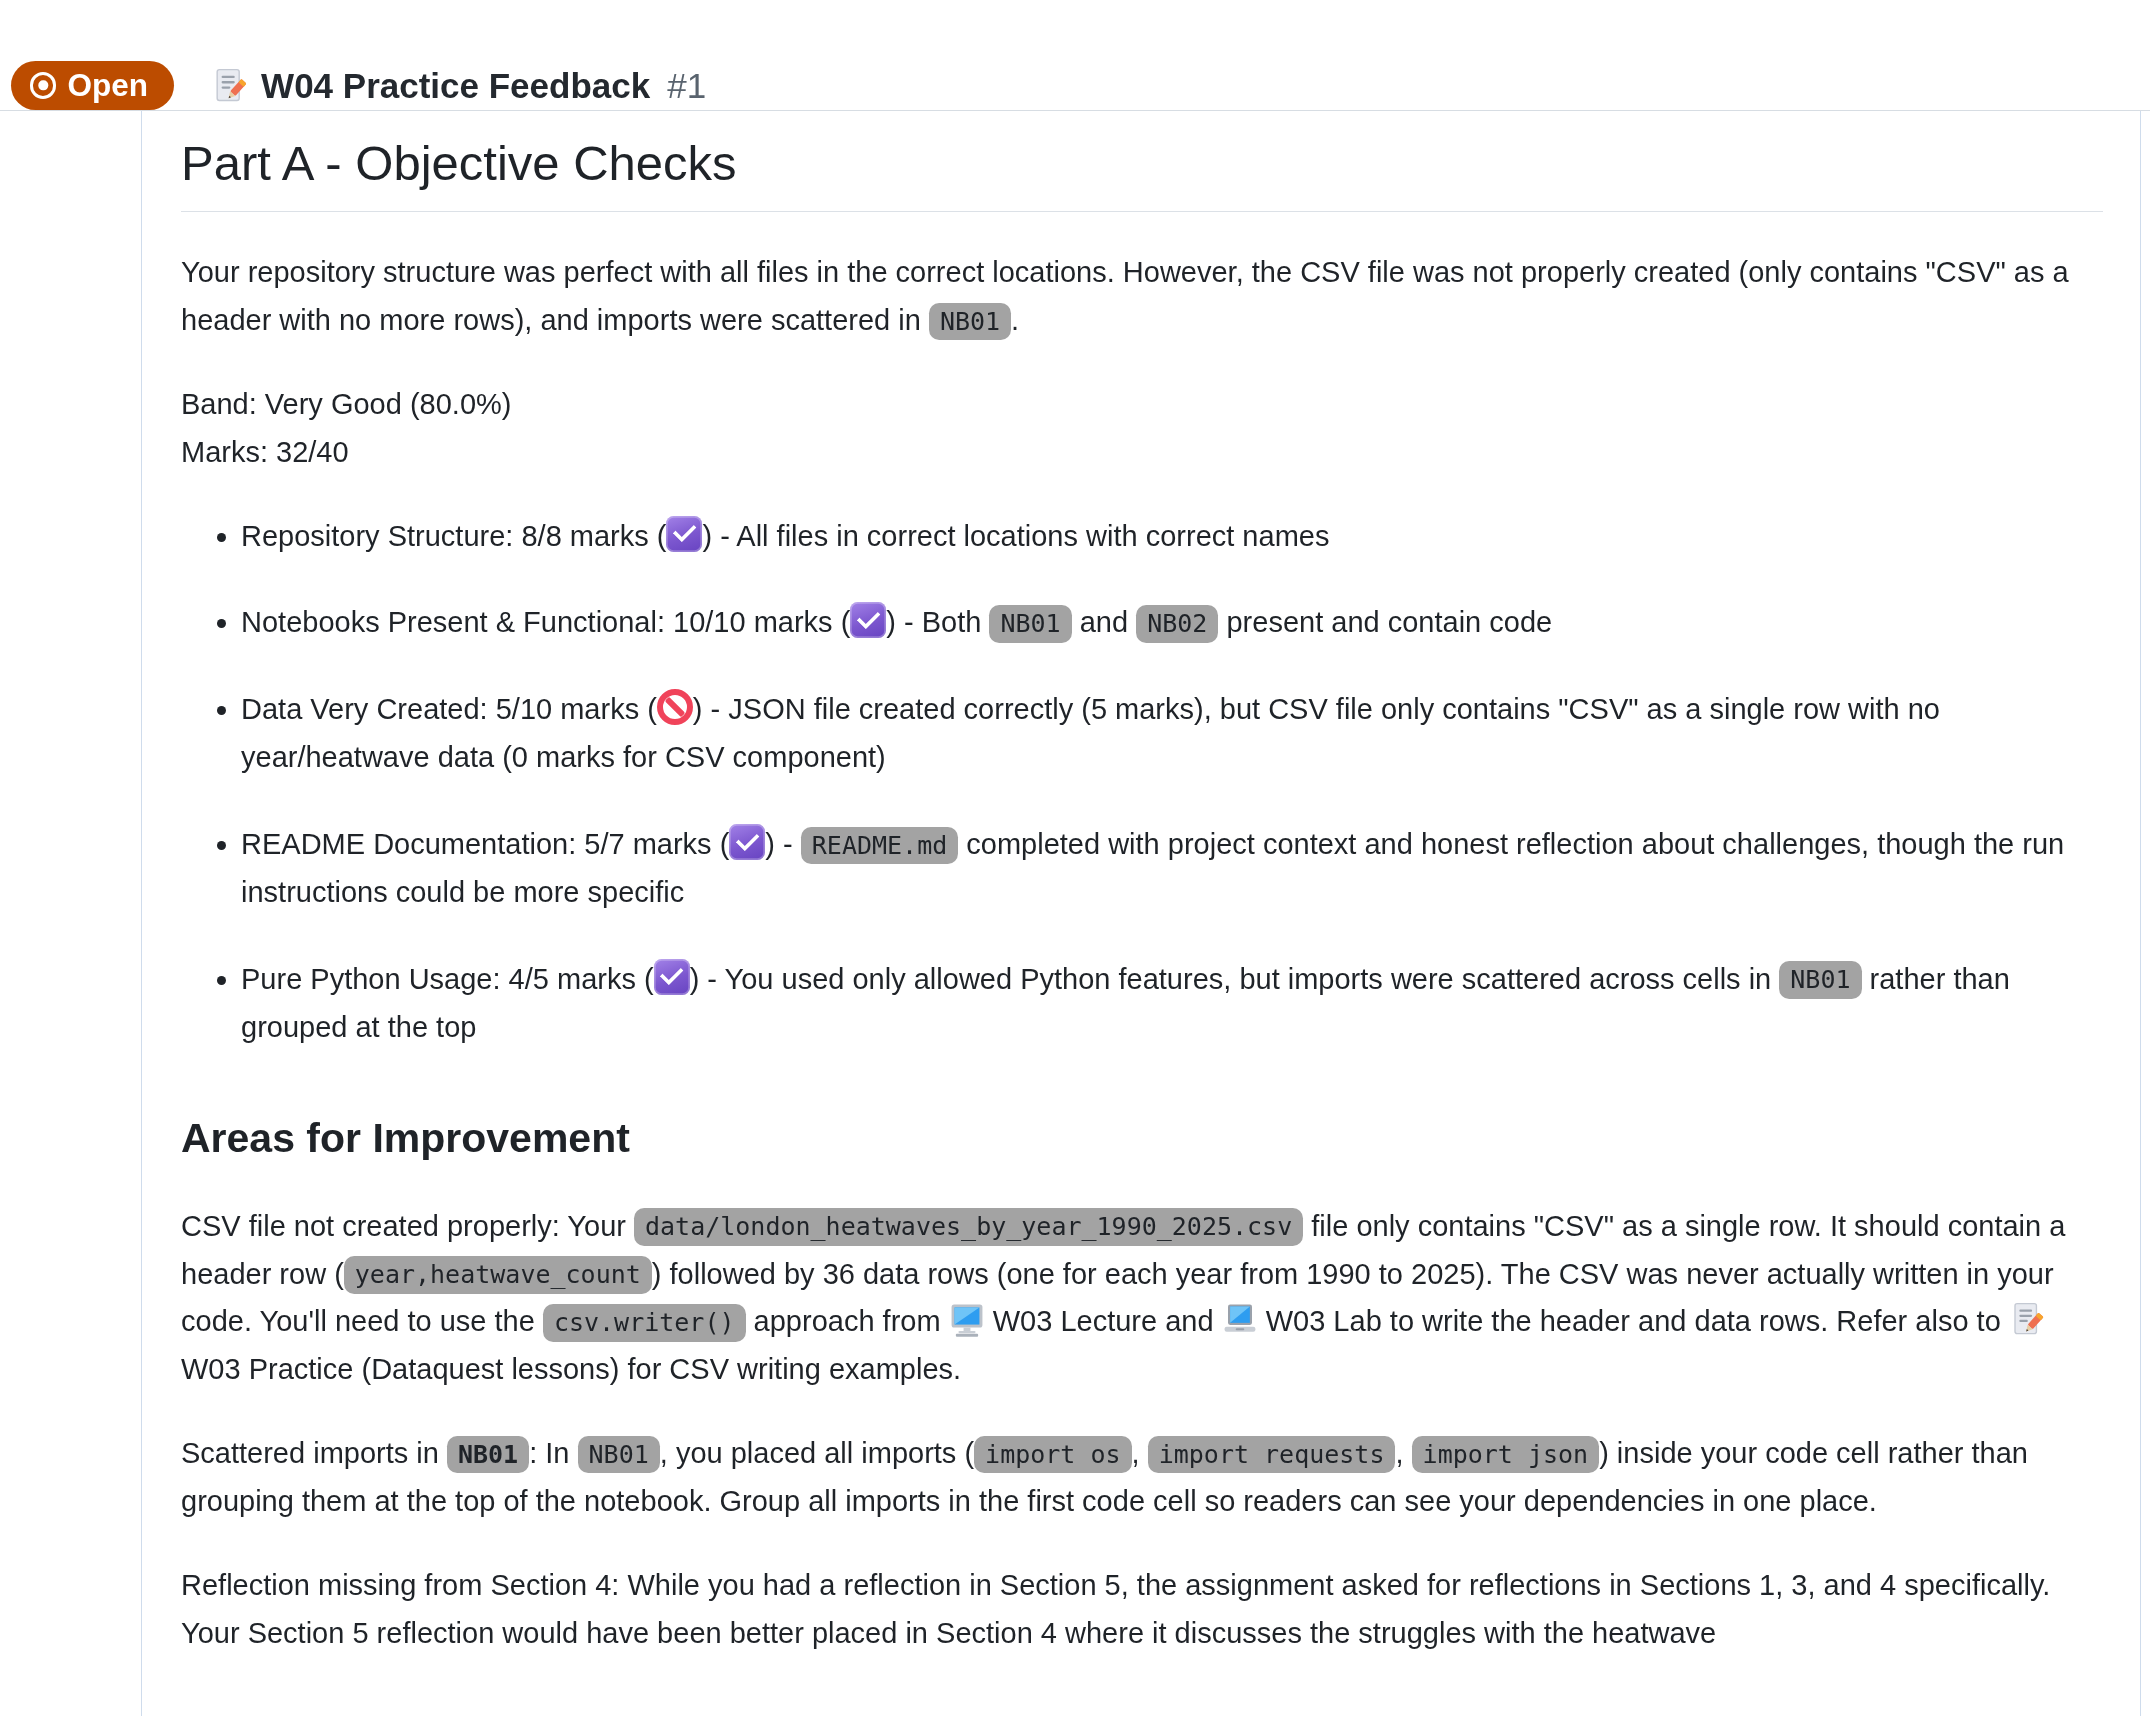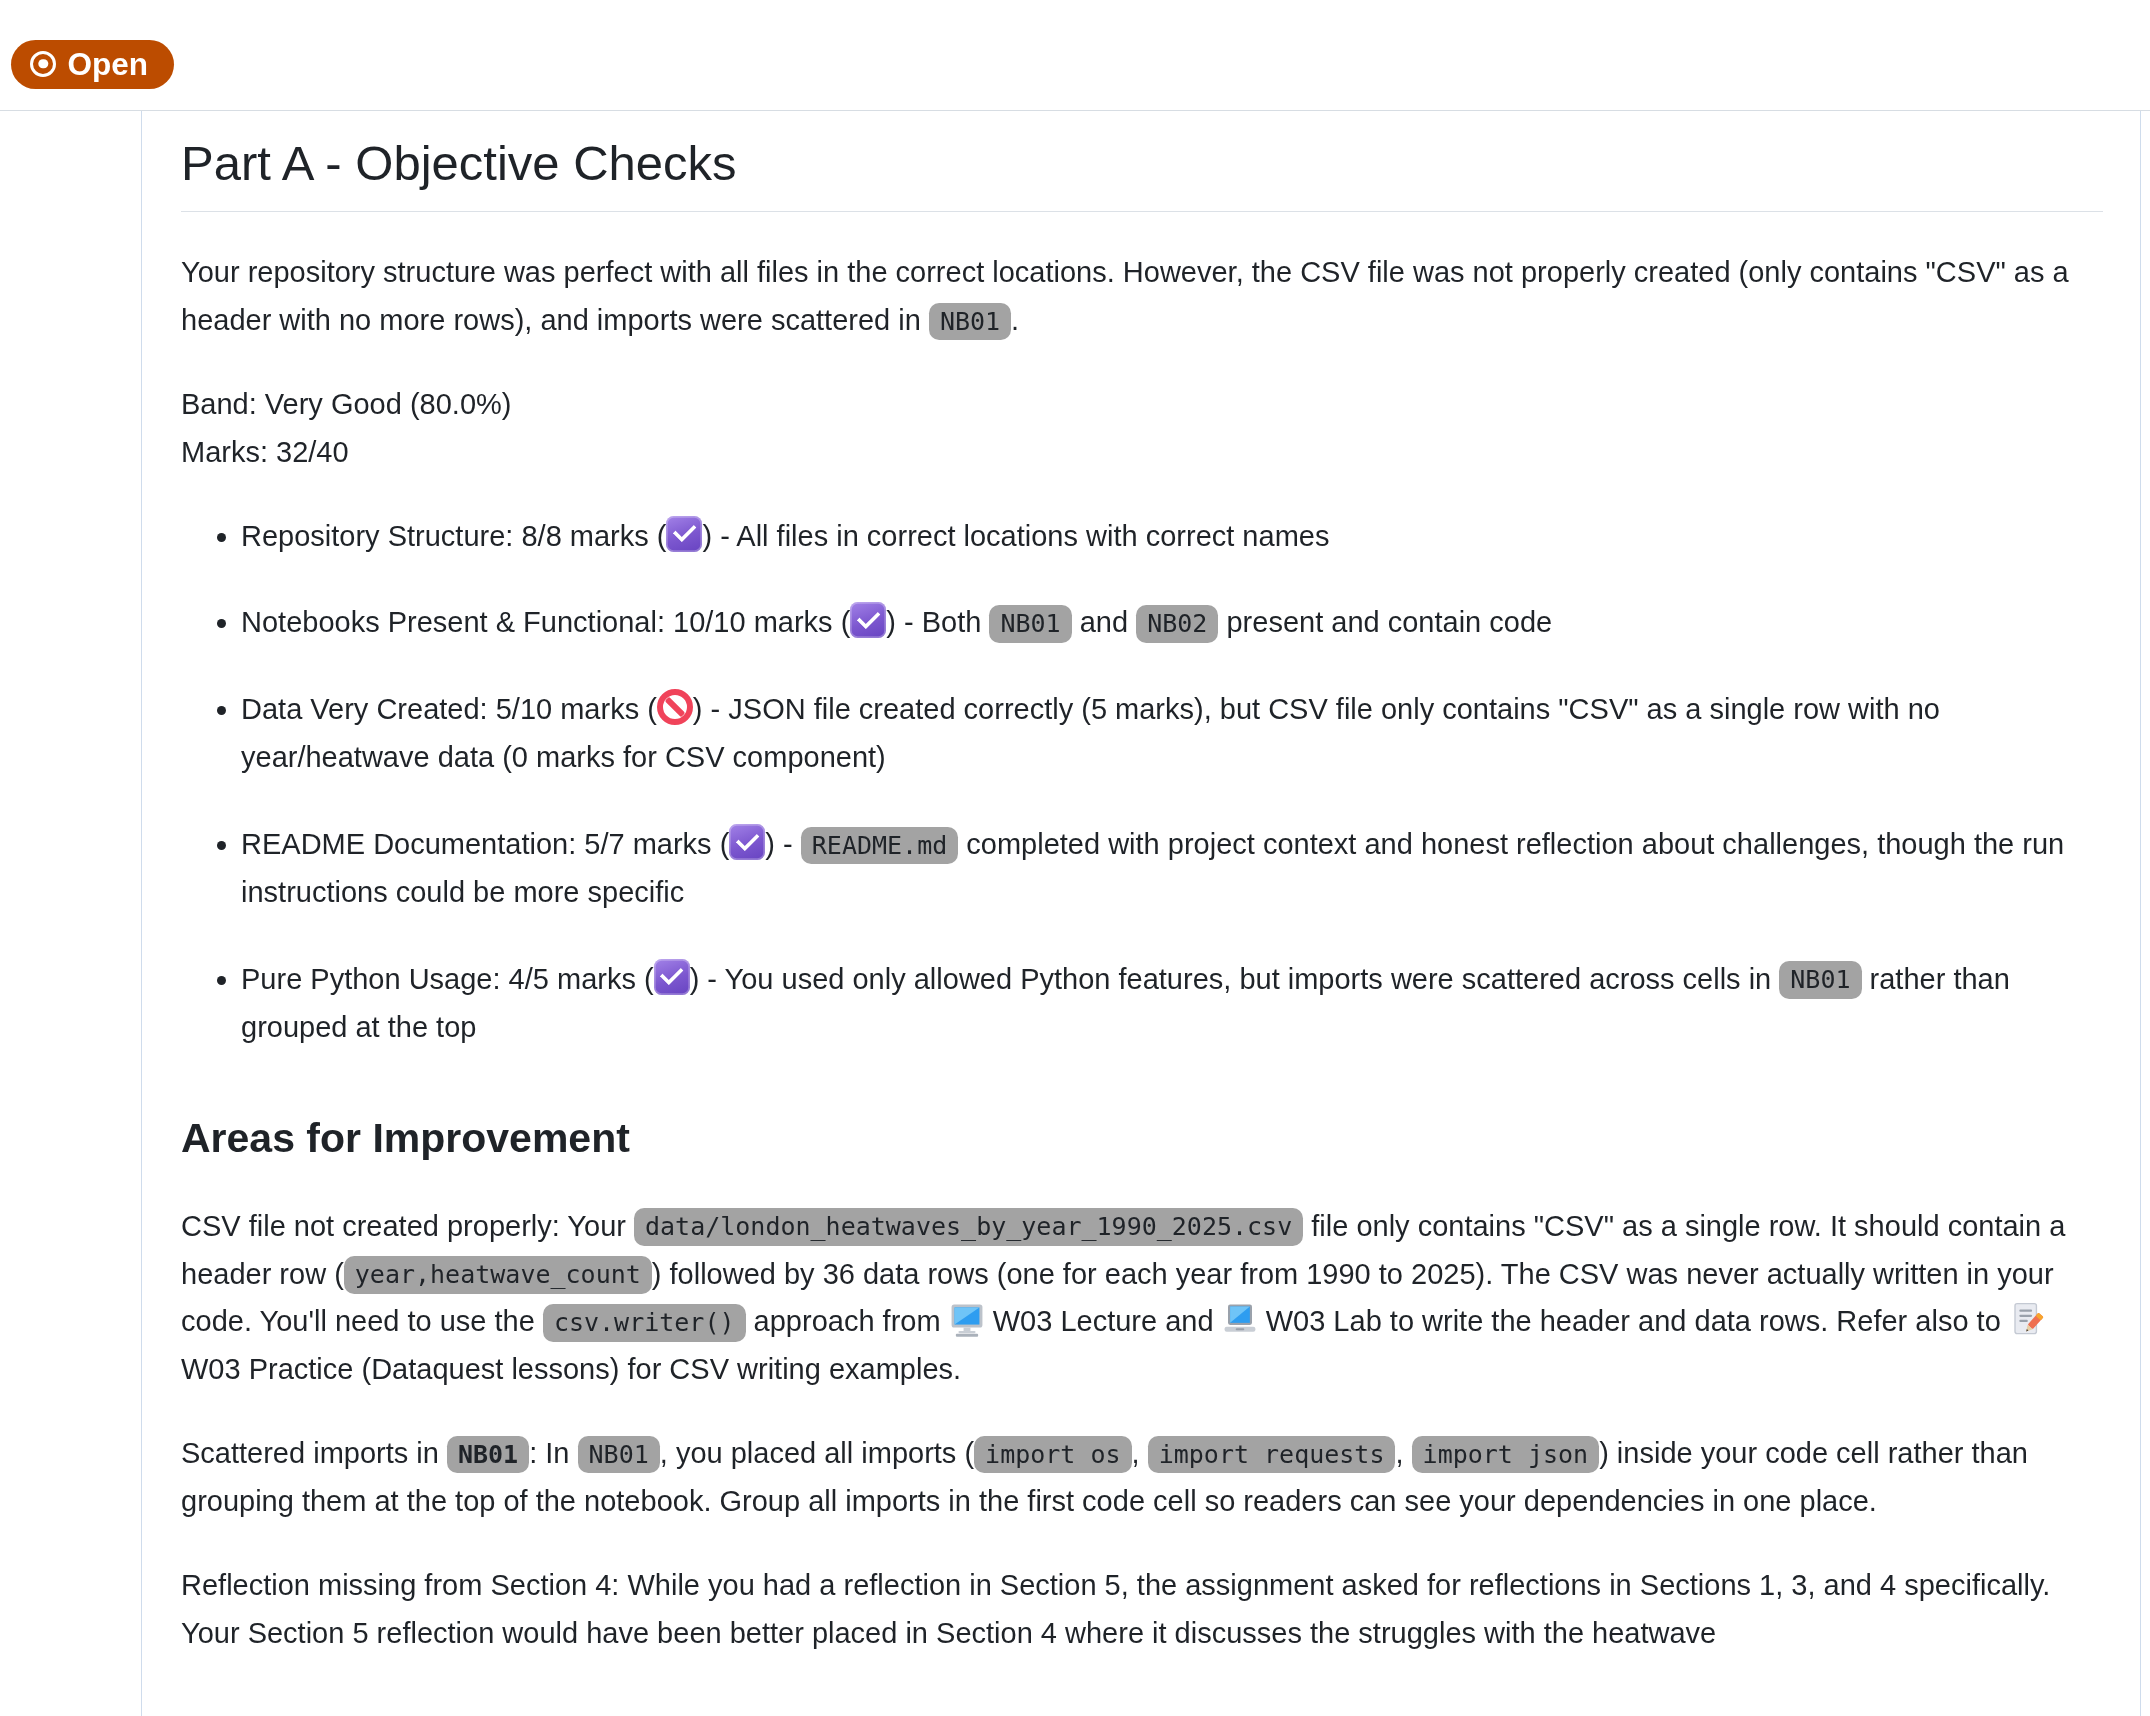--- a/index.html
+++ b/index.html
@@ -6,21 +6,21 @@
   html, body { margin: 0; padding: 0; }
   body {
     width: 2151px; height: 1716px; overflow: hidden;
     background: #ffffff; color: #1f2328;
     font-family: "Liberation Sans", "DejaVu Sans", sans-serif;
   }
 
   
   .top-header {
     height: 111px; border-bottom: 1.7px solid #d7dde3;
-    display: flex; align-items: center; padding: 18px 0 0 11px;
+    display: flex; align-items: flex-end; padding: 18px 0 0 11px;
     background: #ffffff;
   }
   .status-badge {
     display: inline-flex; align-items: center; gap: 11px;
     background: #bc4c00; color: #ffffff;
     font-weight: 700; font-size: 31.5px;
     height: 49px; padding: 0 25.6px 0 19px; border-radius: 27px;
     flex: none;
   }
   .issue-open-icon {
@@ -94,20 +94,36 @@
   .bullet-label { font-weight: 400; }
 </style>
 </head>
 <body>
 
 <header class="top-header">
   <span class="status-badge">
     <span class="issue-open-icon"></span>
     <span>Open</span>
   </span>
+  <span class="title-row">
+    <svg class="title-memo" viewBox="0 0 42 42" aria-hidden="true">
+      <rect x="7" y="3" width="25" height="35" rx="2.5" fill="#e9ebf1" stroke="#c4c9d3" stroke-width="1.6"></rect>
+      <rect x="12" y="10" width="15" height="2.6" rx="1.3" fill="#9aa1ab"></rect>
+      <rect x="12" y="16" width="15" height="2.6" rx="1.3" fill="#9aa1ab"></rect>
+      <rect x="12" y="22" width="10" height="2.6" rx="1.3" fill="#9aa1ab"></rect>
+      <g transform="rotate(42 27 27)">
+        <rect x="23.5" y="12" width="8" height="19" rx="1.5" fill="#ef7050"></rect>
+        <rect x="23.5" y="12" width="8" height="5" rx="1.5" fill="#f7a52d"></rect>
+        <path d="M23.5 31 L31.5 31 L27.5 38 Z" fill="#e8cfa5"></path>
+        <path d="M26.2 35.4 L28.8 35.4 L27.5 38 Z" fill="#4a4038"></path>
+      </g>
+    </svg>
+    <span class="issue-title">W04 Practice Feedback</span>
+    <span class="issue-number">#1</span>
+  </span>
 </header>
 
 <main class="comment-container">
   <div class="markdown">
 
     <h1>Part A - Objective Checks</h1>
 
     <p><span>Your repository structure was perfect with all files in the correct locations. However, the CSV file was not properly created (only contains "CSV" as a header with no more rows), and imports were scattered in </span><code class="cs">NB01</code><span>.</span></p>
 
     <p><b>Band: Very Good (80.0%)</b><br><b>Marks: 32/40</b></p>

